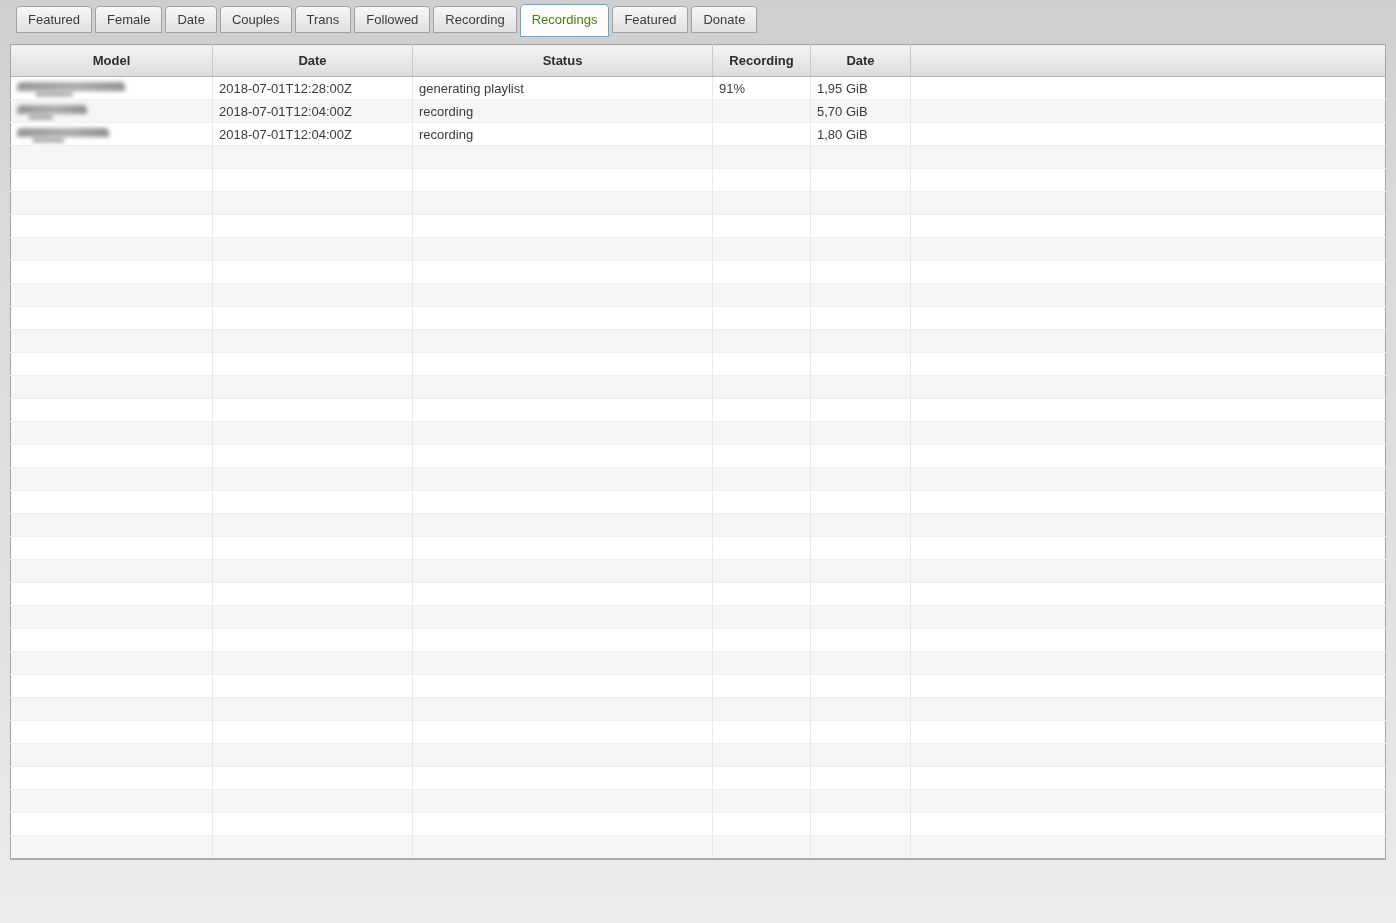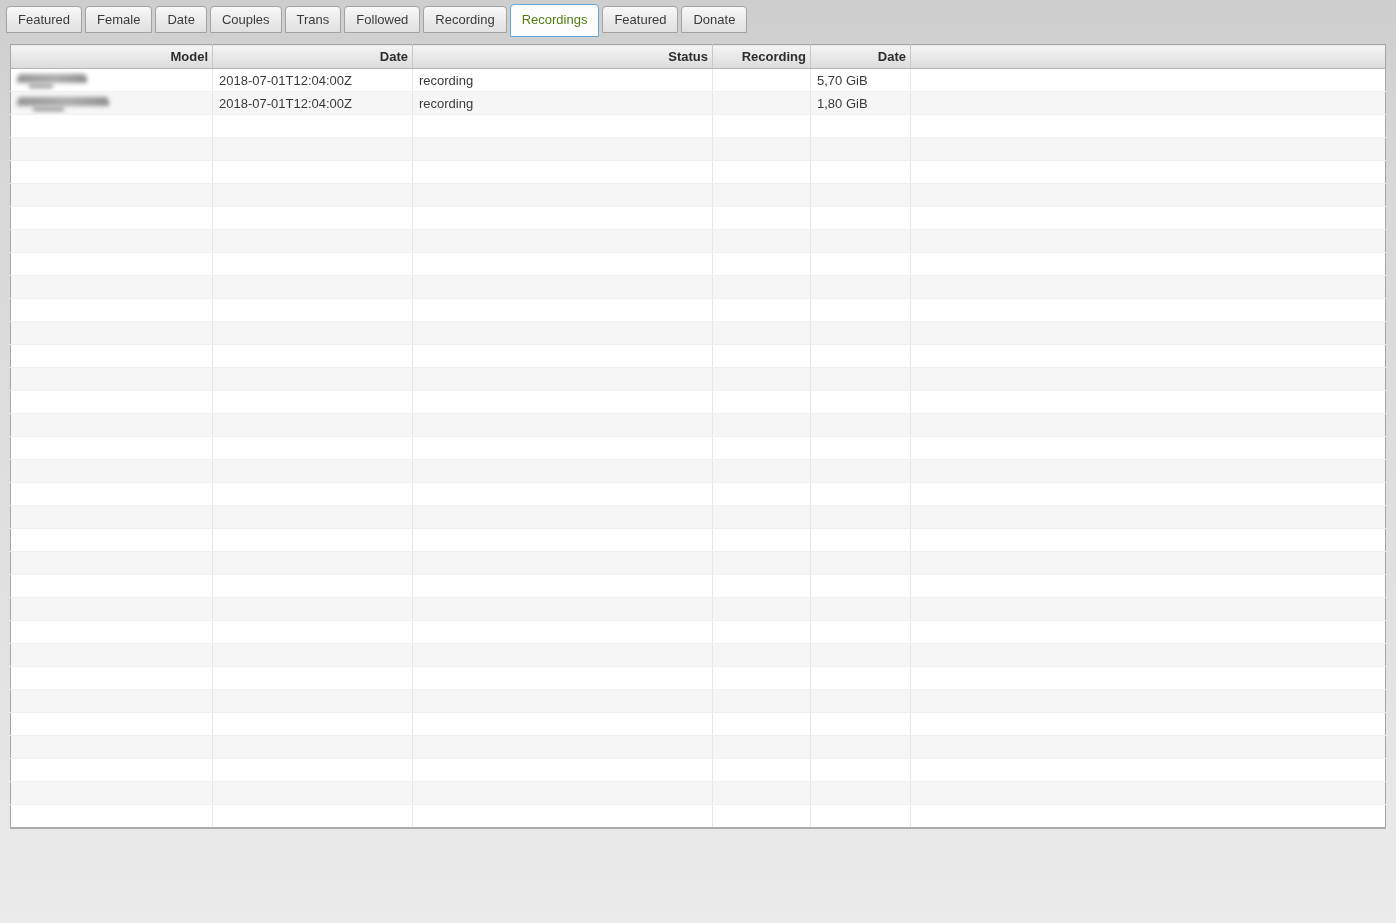--- a/index.html
+++ b/index.html
@@ -8,21 +8,21 @@
     width: 1396px; height: 923px; overflow: hidden;
     background: linear-gradient(180deg, #cecece 0%, #d8d8d8 20%, #e2e2e2 70%, #ebebeb 100%);
     font-family: "Liberation Sans", sans-serif;
     -webkit-font-smoothing: antialiased;
   }
   .app { width: 1396px; height: 923px; position: relative; }
 
   
   .tabbar {
     height: 44px; display: flex; align-items: flex-start;
-    padding-left: 6px; position: relative;
+    padding-left: 16px; position: relative;
   }
   .tab {
     margin-top: 6px; margin-right: 3px;
     height: 27px; line-height: 25px;
     padding: 0 11px;
     background: linear-gradient(#f8f8f8, #e9e9e9 60%, #e0e0e0);
     border: 1px solid #a2a2a2;
     border-radius: 4px 4px 0 0;
     font-size: 13px; color: #3b3b3b;
     cursor: default; white-space: nowrap;
@@ -41,24 +41,24 @@
   table.grid {
     width: 1376px;
     border-collapse: collapse; table-layout: fixed;
     background: #ffffff;
     border: 1px solid #a5a5a5;
     border-bottom: 2px solid #ababab;
   }
   thead th {
     background: linear-gradient(#f4f4f4, #e9e9e9 45%, #dcdcdc);
     font-size: 13px; font-weight: bold; color: #2d2d2d;
-    height: 24px; padding: 0 4px;
+    height: 24px; padding: 8px 4px;
     border-bottom: 1px solid #b3b3b3;
     border-right: 1px solid #c8c8c8;
-    text-align: right; white-space: nowrap; overflow: hidden;
+    text-align: center; white-space: nowrap; overflow: hidden;
   }
   thead th:last-child { border-right: none; }
   tbody td {
     height: 23px; font-size: 13px; color: #3a3a3a;
     padding: 0 6px;
     border-right: 1px solid #e7e7e7;
     border-bottom: 1px solid #efefef;
     white-space: nowrap; overflow: hidden;
     vertical-align: middle;
   }
@@ -132,20 +132,30 @@
           <th>Date</th>
           <th>Status</th>
           <th>Recording</th>
           <th>Date</th>
           <th></th>
         </tr>
       </thead>
       <tbody>
           <tr>
     <td>
+      <div class="pill" style="width: 108px;"></div>
+    </td>
+    <td>2018-07-01T12:28:00Z</td>
+    <td>generating playlist</td>
+    <td>91%</td>
+    <td>1,95 GiB</td>
+    <td></td>
+  </tr>
+          <tr>
+    <td>
       <div class="pill" style="width: 70px;"></div>
     </td>
     <td>2018-07-01T12:04:00Z</td>
     <td>recording</td>
     <td></td>
     <td>5,70 GiB</td>
     <td></td>
   </tr>
           <tr>
     <td>

